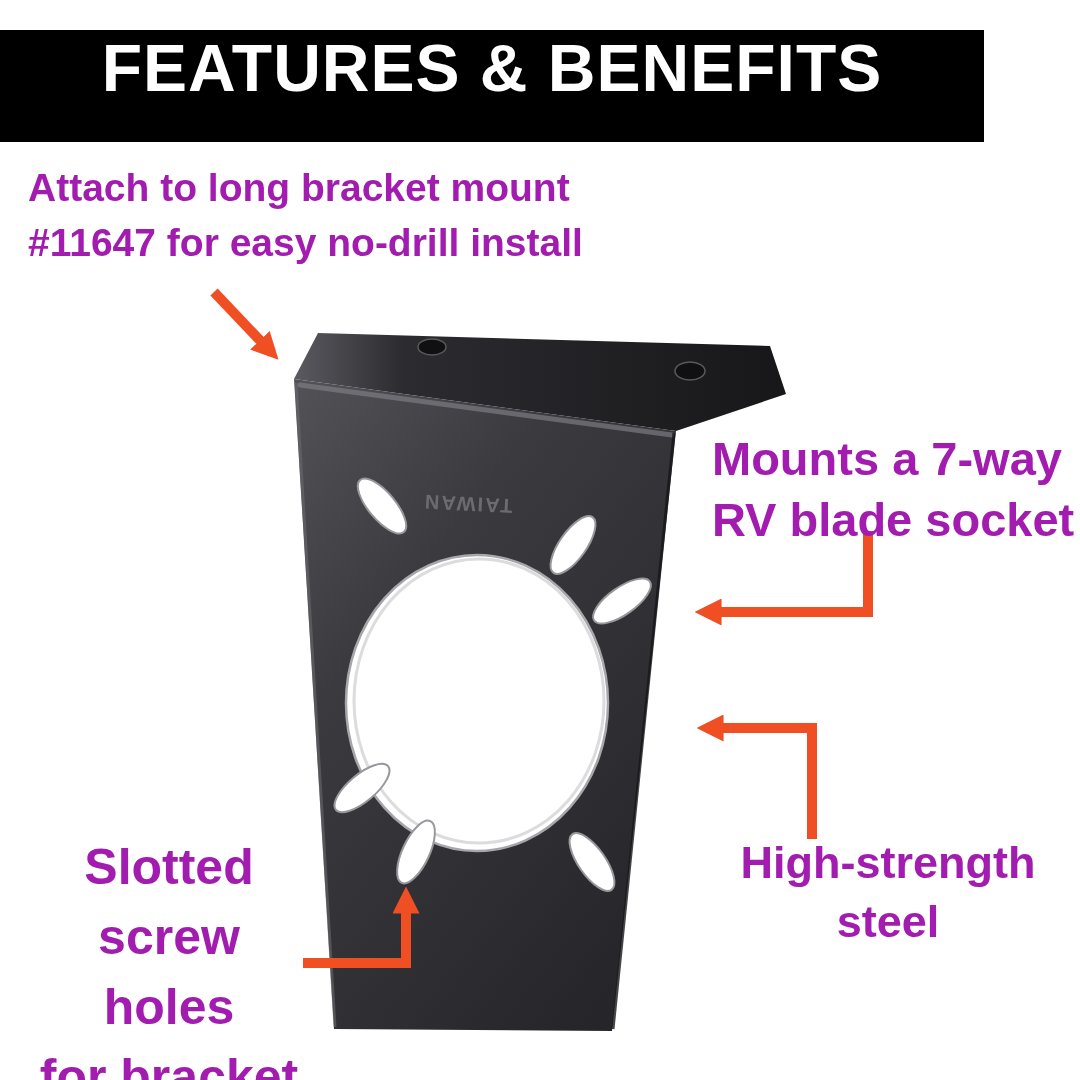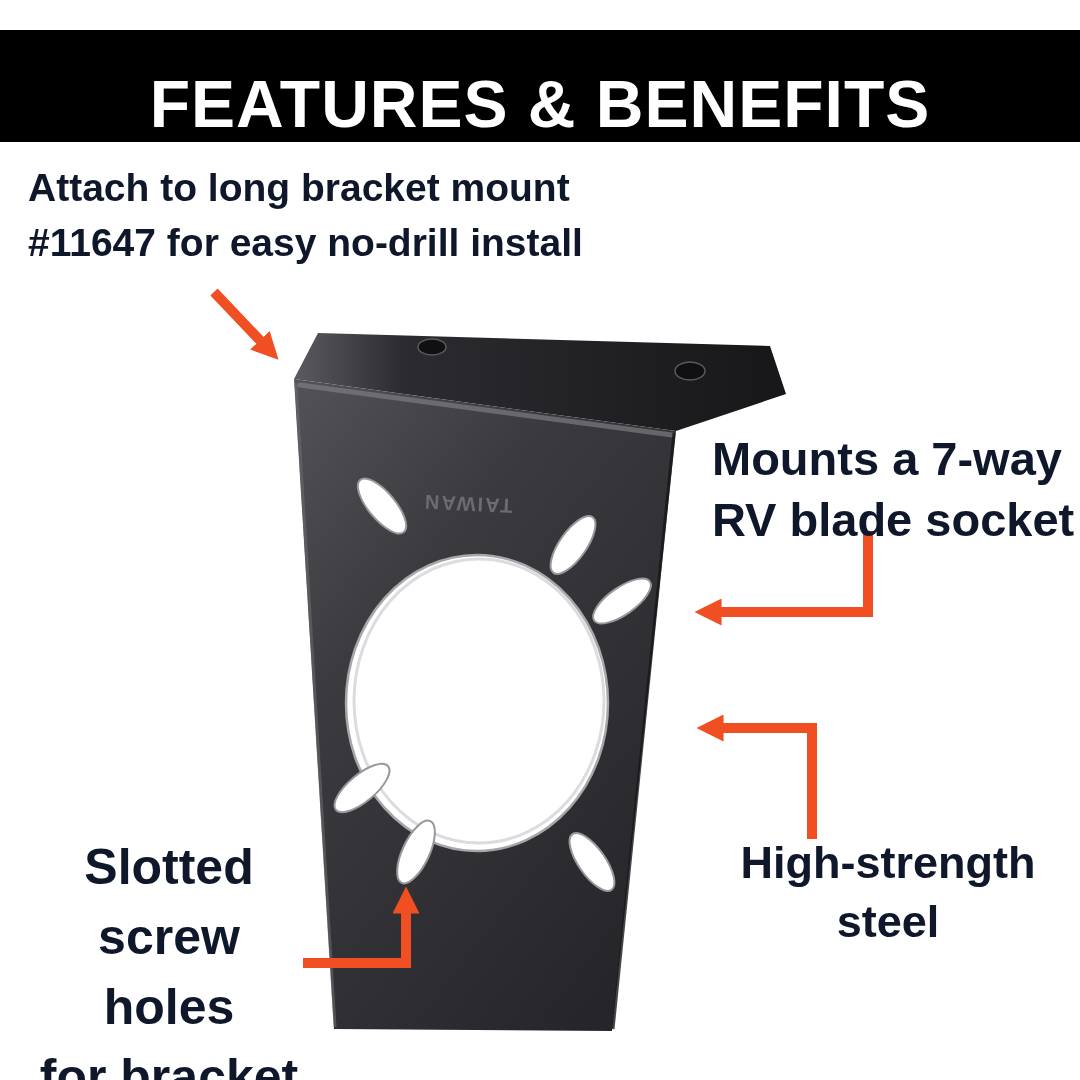--- a/index.html
+++ b/index.html
@@ -1,30 +1,30 @@
 <!DOCTYPE html>
 <html><head>
 <meta charset="utf-8">
 <style>
   html,body { margin:0; padding:0; background:#ffffff; }
   #canvas {
     position:relative; width:1080px; height:1080px; background:#ffffff;
     overflow:hidden; font-family:"Liberation Sans", sans-serif;
   }
   .header-band {
-    position:absolute; left:0; top:30px; width:1080px; height:112px;
-    background:#000000; display:flex; align-items:flex-end; justify-content:center;
+    position:absolute; left:0; top:30px; width:984px; height:112px;
+    background:#000000; display:flex; align-items:flex-start; justify-content:center;
   }
   .header-band .title {
     color:#ffffff; font-size:66px; font-weight:bold; letter-spacing:1px;
     margin:0; white-space:nowrap;
   }
   .product-svg { position:absolute; left:0; top:0; width:1080px; height:1080px; }
   .callout {
-    position:absolute; color:#0f172a; font-weight:bold;
+    position:absolute; color:#a21caf; font-weight:bold;
   }
   .callout-attach { left:28px; top:160px; font-size:39px; line-height:1.42; text-align:left; }
   .callout-socket { left:712px; top:428px; font-size:47px; line-height:1.3; text-align:left; }
   .callout-steel  { left:738px; top:834px; width:300px; font-size:45px; line-height:1.3; text-align:center; }
   .callout-slots  { left:38px;  top:832px; width:262px; font-size:50px; line-height:1.4; text-align:center; }
 </style>
 </head>
 <body>
 
 <div id="canvas">

